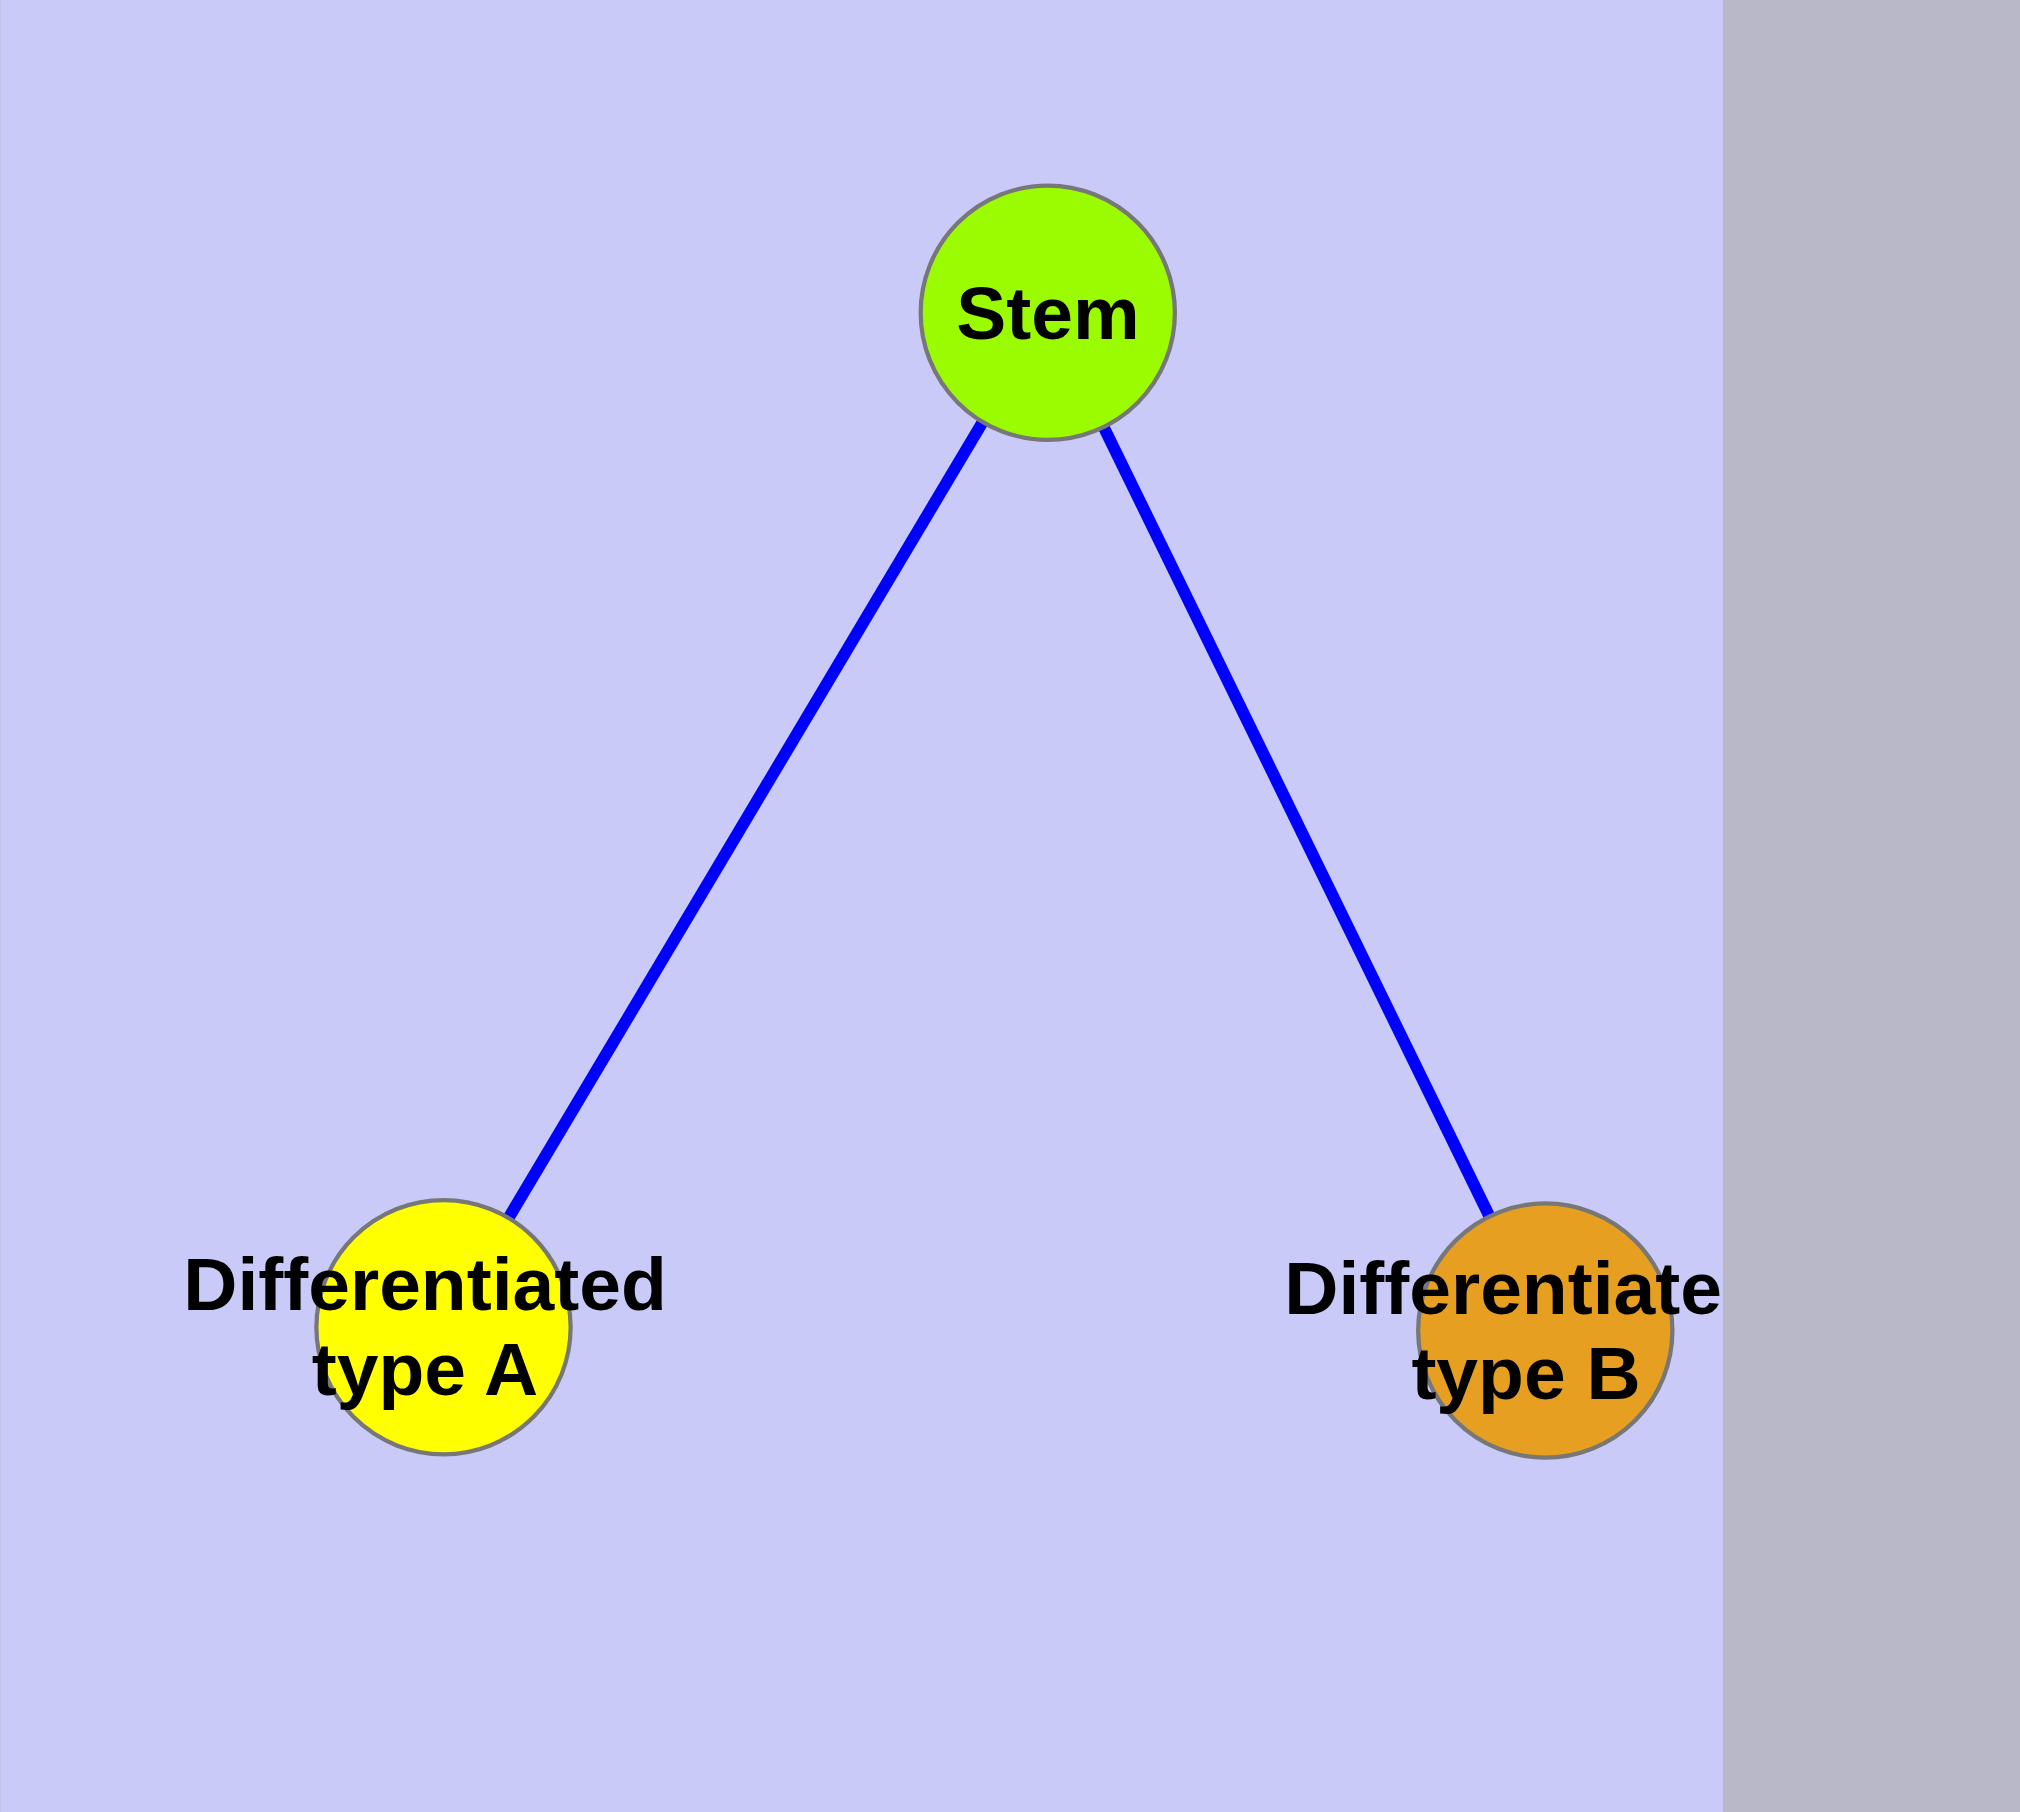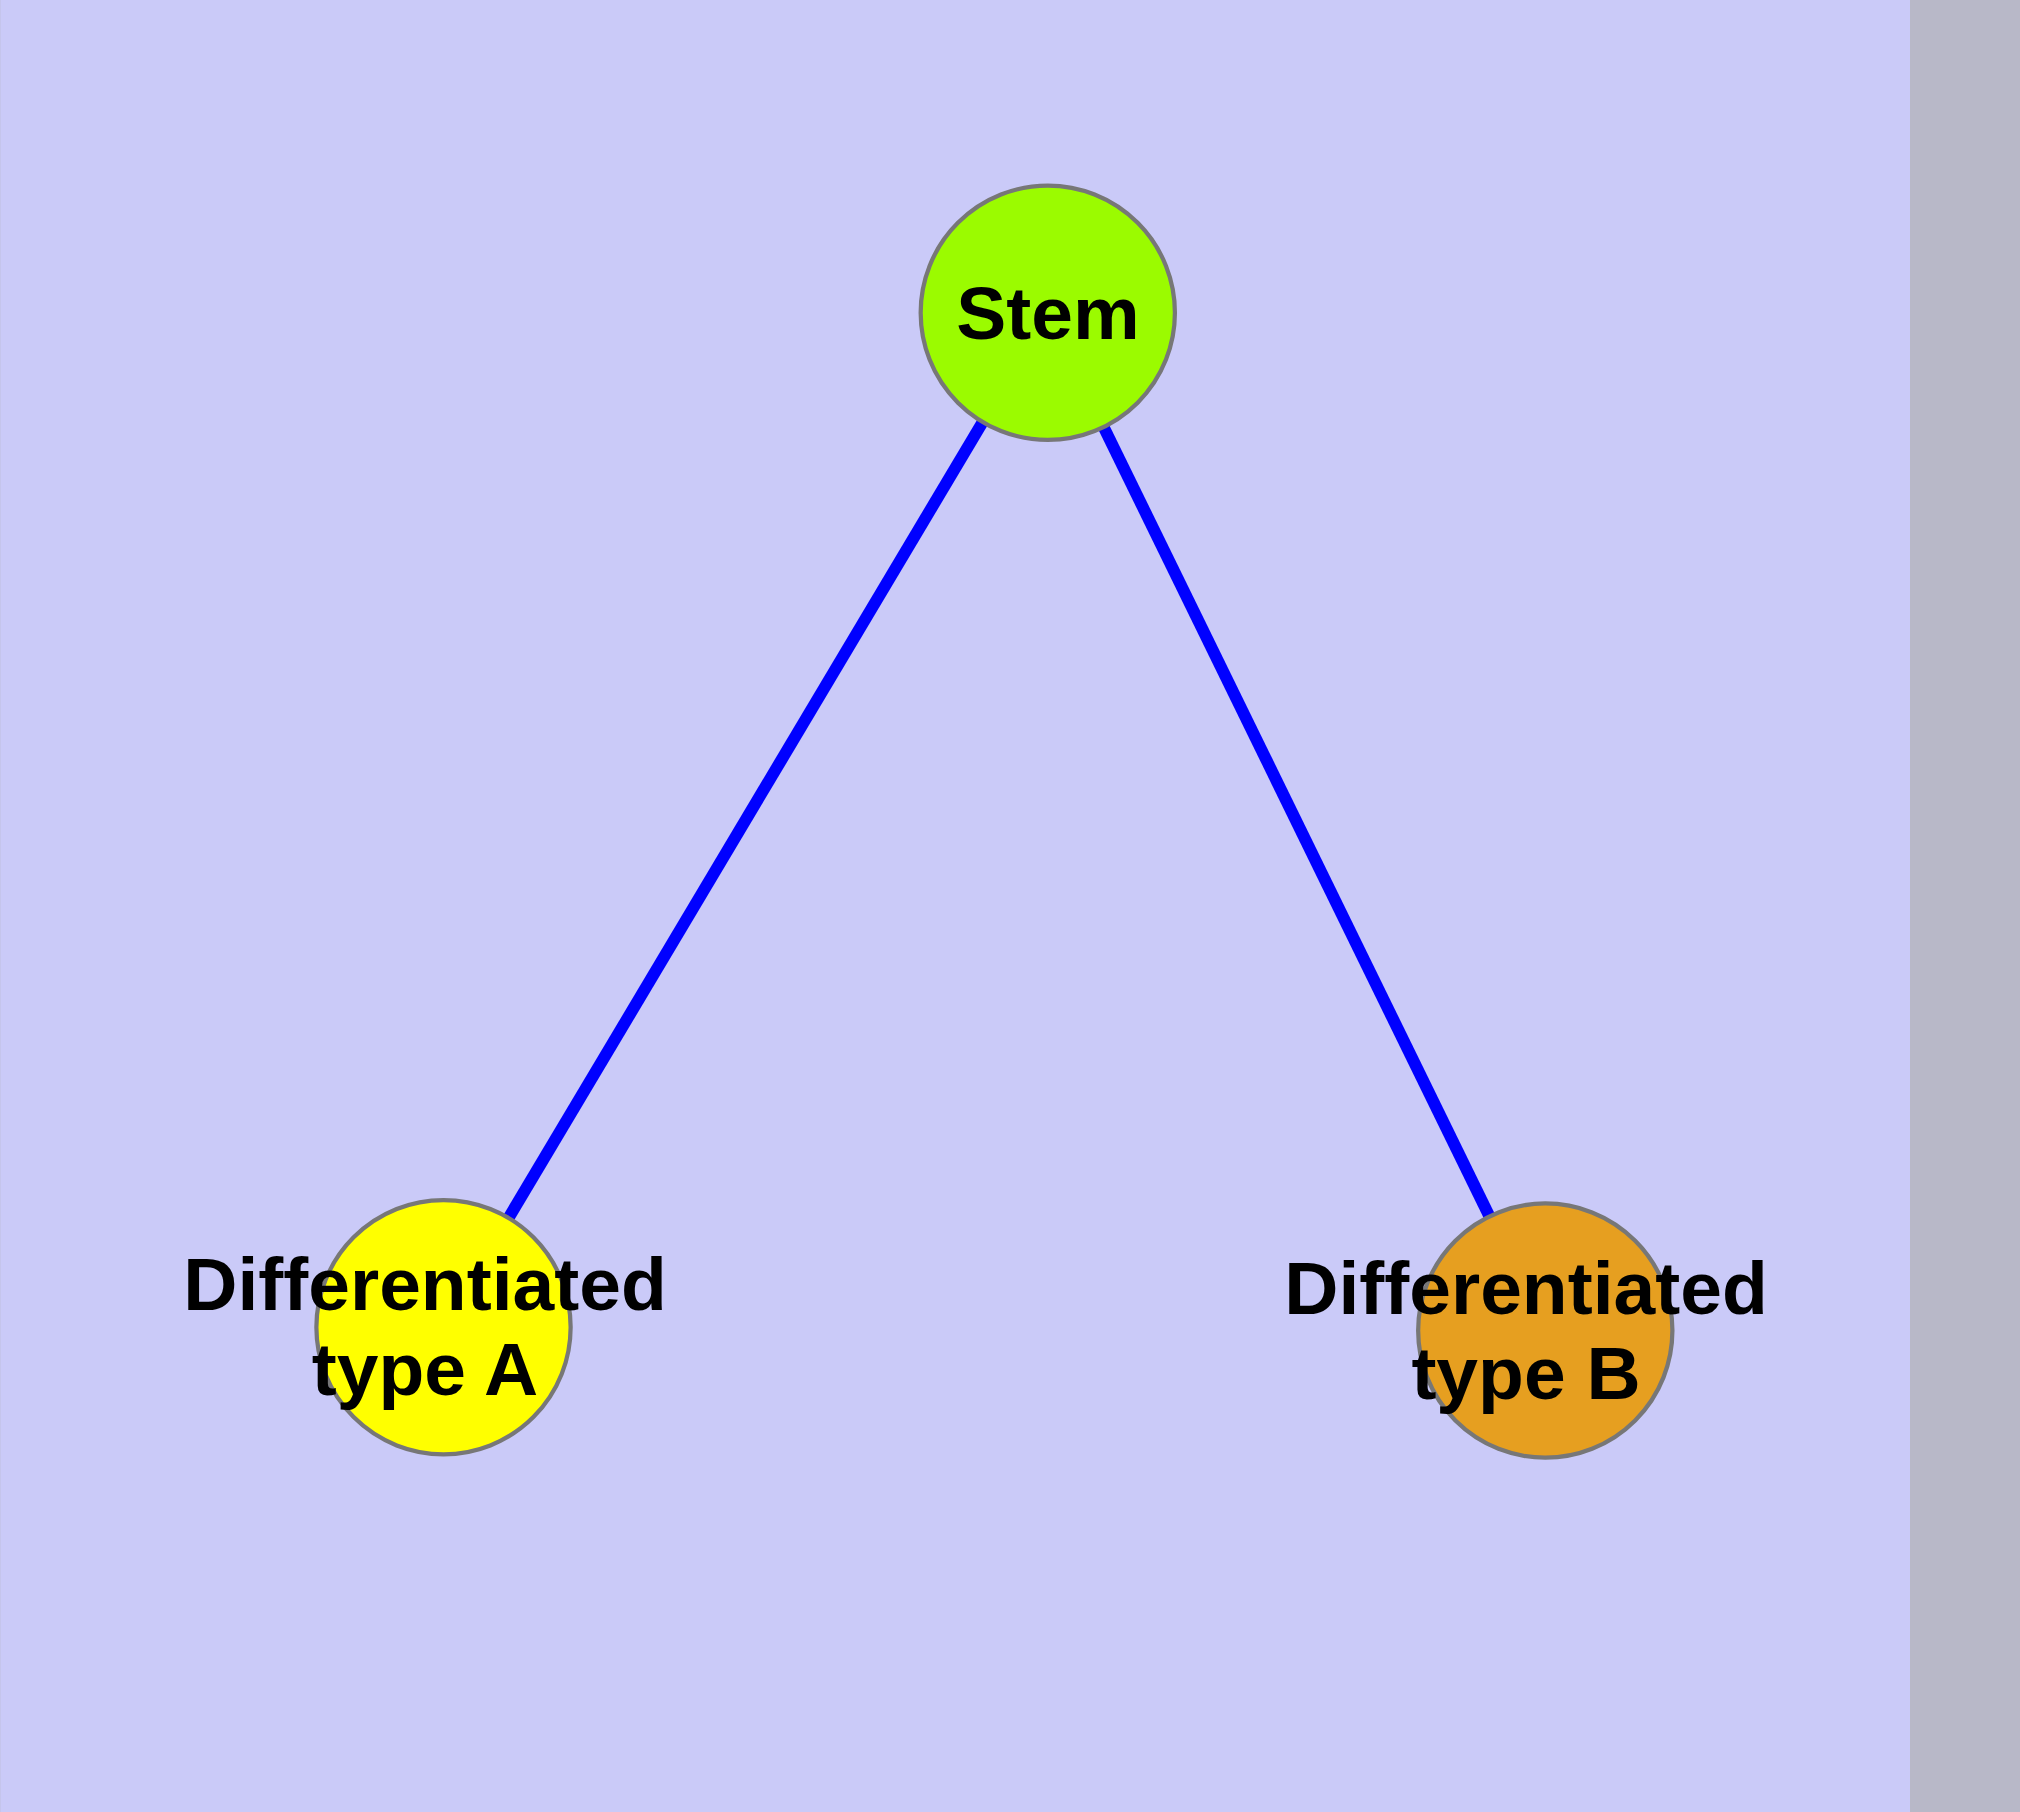--- a/index.html
+++ b/index.html
@@ -2,21 +2,21 @@
 <html style="font-size:13.6px"><head>
 <meta charset="utf-8">
 <style>
   html, body {
     margin: 0;
     padding: 0;
     background: #b8b8c8;
   }
   #stage {
     position: relative;
-    width: 1910px;
+    width: 1723px;
     height: 1812px;
     overflow: hidden;
     font-family: "Liberation Sans", sans-serif;
   }
   #diagram-svg {
     position: absolute;
     left: 0;
     top: 0;
     display: block;
   }

